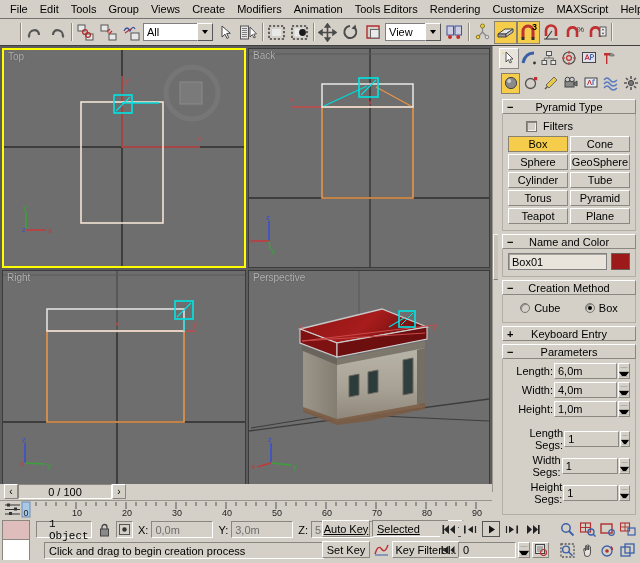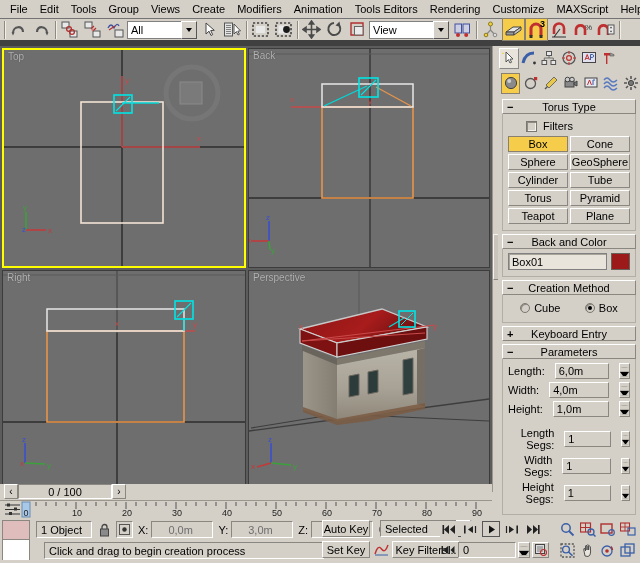--- a/index.html
+++ b/index.html
@@ -22,21 +22,21 @@
     padding-left: 4px; border-bottom: 1px solid #737373;
   }
   .menu-item {
     padding: 2px 6px; font-size: 11px; color: #000; white-space: nowrap; cursor: default;
   }
 
   
   .toolbar {
     position: absolute; top: 19px; left: 0; width: 640px; height: 27px;
     background: #d4d0c8; display: flex; align-items: center; gap: 0px;
-    padding-left: 2px; border-bottom: 6px solid #404040;
+    padding-left: 18px; border-bottom: 1px solid #404040;
   }
   .tb-btn {
     width: 23px; height: 23px; display: flex; align-items: center; justify-content: center;
     position: relative; flex: 0 0 auto; cursor: default;
   }
   .tb-btn.active { background: #f5cd4a; border: 1px solid #8a8070; }
   .tb-btn svg { display: block; }
   .tb-sep { width: 5px; height: 22px; flex: 0 0 auto; position: relative; }
   .tb-sep::after {
     content:''; position: absolute; left: 2px; top: 2px; width: 1px; height: 18px;
@@ -136,21 +136,21 @@
 
   .radio-row { display:flex; align-items:flex-end; justify-content: space-around; padding: 3px 0 2px 0; }
   .radio-lbl { display:flex; align-items:center; gap:4px; font-size:11px; }
   .radio {
     width: 10px; height: 10px; border-radius: 50%; background: #d4d0c8;
     border: 1px solid #7a7670; box-shadow: inset 1px 1px 0 #8e8a84;
     display:flex; align-items:center; justify-content:center; flex:0 0 auto;
   }
   .radio.on::after { content:''; width:4px; height:4px; border-radius:50%; background:#000; }
 
-  .param-row { display:flex; align-items:center; justify-content: flex-end; gap:10px; margin-bottom: 3px; }
+  .param-row { display:flex; align-items:center; justify-content: flex-end; gap:1px; margin-bottom: 3px; }
   .param-lbl { font-size: 11px; text-align:right; }
   .spin-field {
     width: 63px; height: 16px; background:#d4d0c8; border:1px solid #fff;
     border-right-color:#8a8680; border-bottom-color:#8a8680;
     display:flex; align-items:center; padding-left:3px; font-size:11px;
   }
   .spinner {
     width: 12px; height: 16px; display:flex; flex-direction:column;
     border:1px solid #fff; border-right-color:#8a8680; border-bottom-color:#8a8680;
     background:#d4d0c8;
@@ -181,26 +181,26 @@
 
   .statusbar { position:absolute; top: 518px; left:0; width: 640px; height: 45px; background:#d4d0c8; }
   .mini-listener { position:absolute; left:2px; top:2px; width: 28px; height: 40px; border:1px solid #8a8680; }
   .ml-top { height: 19px; background: #e0bdbd; border-bottom:1px solid #8a8680; }
   .ml-bot { height: 20px; background: #fff; font-size:9px; padding-left:3px; }
 
   .status-line1 { position:absolute; left: 36px; top: 2px; height: 19px; display:flex; align-items:center; gap:3px;}
   .status-line2 { position:absolute; left: 44px; top: 23px; height: 19px; display:flex; align-items:center;}
   .sb-field {
     background:#d4d0c8; border:1px solid #8a8680; border-right-color:#fff; border-bottom-color:#fff;
-    display:flex; align-items:center; padding: 0 4px; font-size:11px; height:17px;
+    display:flex; align-items:center; padding: 0 12px; font-size:11px; height:17px;font-family:Liberation Mono, monospace;
   }
   .coord-field {
     width: 62px; height: 17px; background:#d4d0c8; border:1px solid #8a8680;
     border-right-color:#fff; border-bottom-color:#fff;
-    display:flex; align-items:center; padding-left:16px; font-size:11px; color:#6e6e6e;
+    display:flex; align-items:center; padding-left:3px; font-size:11px; color:#6e6e6e;
   }
   .prompt-field {
     width: 280px; height: 17px; background:#d4d0c8; border:1px solid #8a8680;
     border-right-color:#fff; border-bottom-color:#fff;
     display:flex; align-items:center; padding-left:4px; font-size:11px;
   }
   .anim-controls { position:absolute; left: 322px; top: 2px; width: 318px; height: 42px; }
   .ak-btn {
     width: 48px; height: 17px; background:#d4d0c8; border:1px solid #fff;
     border-right-color:#8a8680; border-bottom-color:#8a8680;
@@ -340,21 +340,21 @@
         <path d="M14.5 6 A6 6 0 1 1 9 3" stroke="#4a4a4a" stroke-width="2" fill="none"></path>
         <path d="M14.5 1.5 L15.5 7 L10.5 5.5 Z" fill="#4a4a4a"></path>
       </svg>
     </div>
     <div class="tb-btn">
       <svg width="19" height="19" viewBox="0 0 19 19">
         <path d="M3 3 H15 V15 H3 Z" fill="none" stroke="#b03030" stroke-width="1.4"></path>
         <rect x="6.5" y="6.5" width="8.5" height="8.5" fill="#eaeaea" stroke="#666"></rect>
       </svg>
     </div>
-    <div class="tb-combo" style="width:64px">
+    <div class="tb-combo" style="width:40px">
       <span>View</span>
       <div class="arrow">
           <div class="caret-dn"></div>
         </div>
     </div>
     <div style="width:18px;flex:0 0 auto"></div>
     <div class="tb-btn">
       <svg width="19" height="18" viewBox="0 0 19 18">
         <rect x="2" y="3" width="6.5" height="9" fill="#cfcfe4" stroke="#4050a0"></rect>
         <rect x="10" y="3" width="6.5" height="9" fill="#cfcfe4" stroke="#4050a0"></rect>
@@ -675,21 +675,21 @@
             <path d="M8 1 V4 M8 12 V15 M1 8 H4 M12 8 H15 M3 3 L5 5 M11 11 L13 13 M13 3 L11 5 M5 11 L3 13"></path>
           </g>
         </svg>
       </div>
     </div>
 
 
     <div class="rollout">
       <div class="rollout-hdr">
         <span class="pm">−</span>
-        <span>Torus Type</span>
+        <span>Pyramid Type</span>
       </div>
       <div class="rollout-body">
         <div class="chk-row">
           <div class="chk"></div>
           <span>Filters</span>
         </div>
         <div class="obj-grid">
           <div class="obj-btn sel">Box</div>
           <div class="obj-btn">Cone</div>
           <div class="obj-btn">Sphere</div>
@@ -700,21 +700,21 @@
           <div class="obj-btn">Pyramid</div>
           <div class="obj-btn">Teapot</div>
           <div class="obj-btn">Plane</div>
         </div>
       </div>
     </div>
 
     <div class="rollout">
       <div class="rollout-hdr">
         <span class="pm">−</span>
-        <span>Back and Color</span>
+        <span>Name and Color</span>
       </div>
       <div class="rollout-body">
         <div class="name-row">
           <div class="name-field">Box01</div>
           <div class="color-swatch" style="background:#9c1a1a"></div>
         </div>
       </div>
     </div>
 
     <div class="rollout">
@@ -947,21 +947,21 @@
           <path d="M7.5 5.5 H20 M17 5.5 V9 M20 5.5 V8.5" stroke="#6e6e6e" stroke-width="1.6" fill="none"></path>
         </svg>
       </div>
     </div>
 
     <div class="status-line2">
       <div class="prompt-field">Click and drag to begin creation process</div>
     </div>
 
     <div class="anim-controls">
-      <div style="position:absolute;left:0;top:0;display:flex;align-items:center;gap:10px;">
+      <div style="position:absolute;left:0;top:0;display:flex;align-items:center;gap:2px;text-decoration:underline;">
         <div class="ak-btn">Auto Key</div>
         <div class="sel-combo">
           <span>Selected</span>
           <div class="arrow">
               <div class="caret-dn"></div>
             </div>
         </div>
       </div>
 
       <div style="position:absolute;left:0;top:21px;display:flex;align-items:center;gap:2px;">

